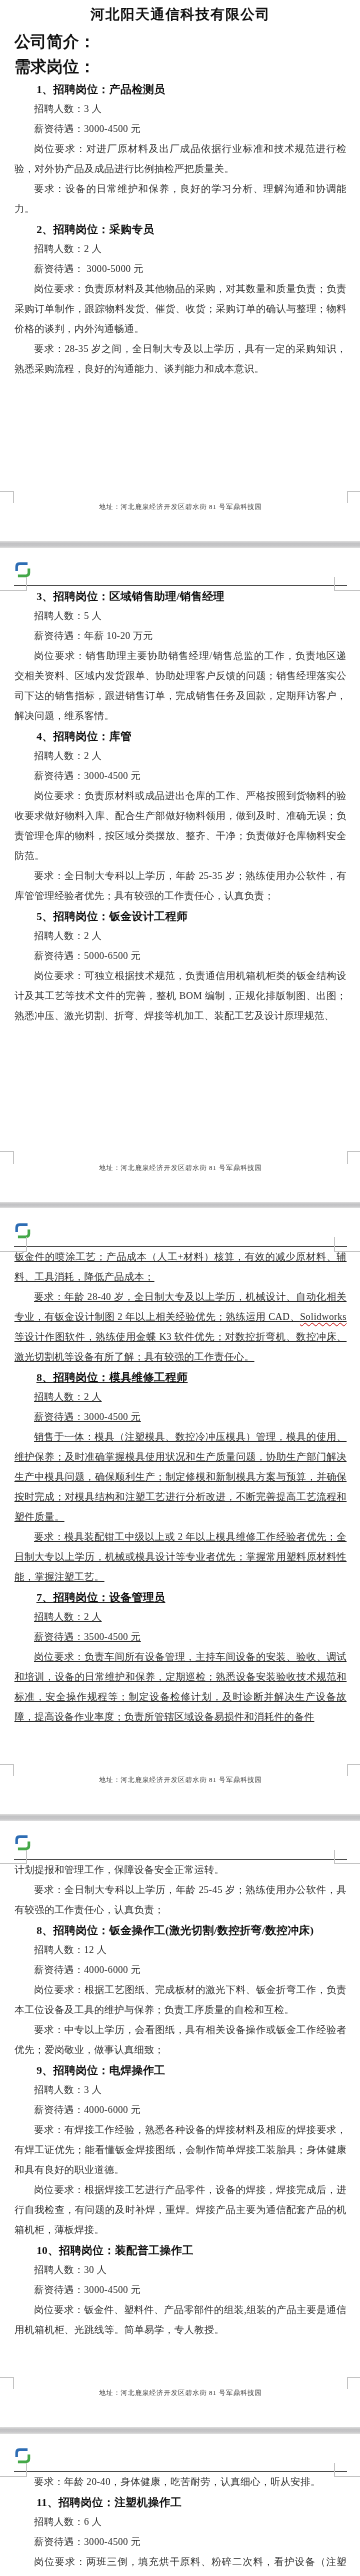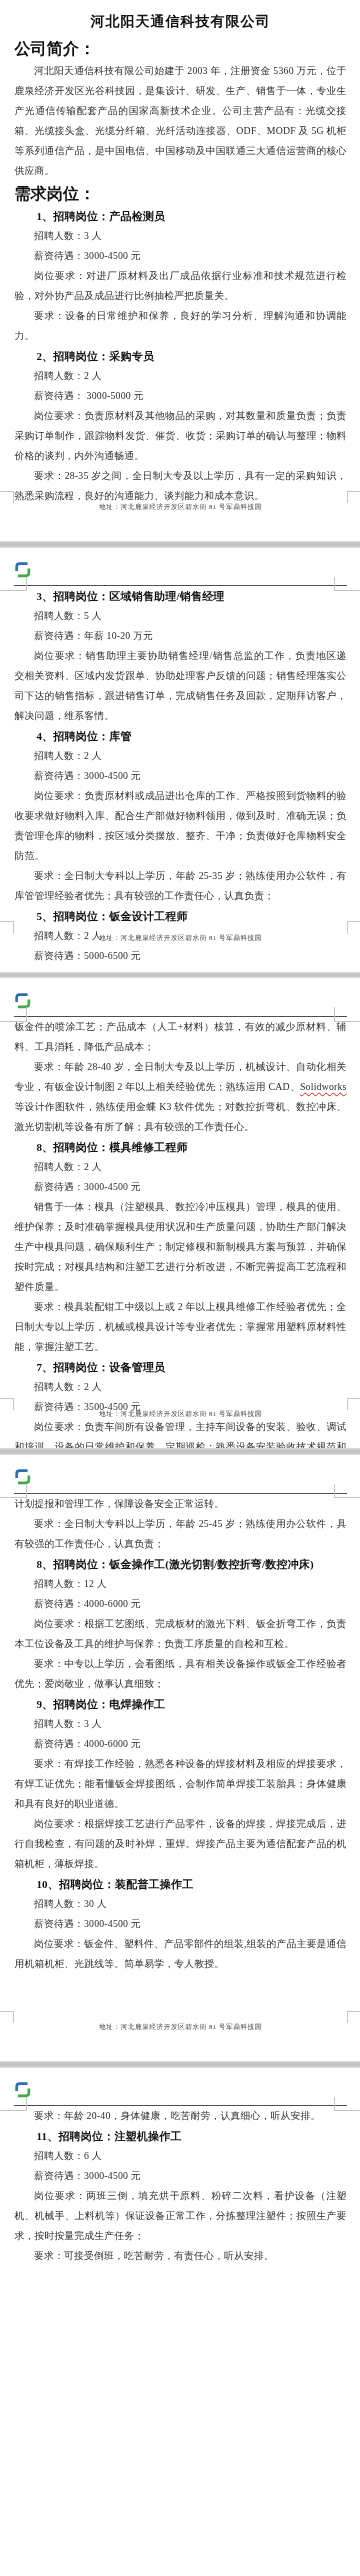--- a/index.html
+++ b/index.html
@@ -10,21 +10,21 @@
   .page-header{padding:13.4px 14.4px 0;}
   .header-top{display:flex;justify-content:space-between;align-items:flex-end;}
   .logo{display:flex;align-items:center;gap:3.6px;}
   .logo-txt{display:flex;flex-direction:column;}
   .logo-cn{font-family:"Liberation Sans","DejaVu Sans",sans-serif;font-size:10.8px;font-weight:bold;color:#2456a4;letter-spacing:1.5px;line-height:1;}
   .logo-en{font-family:"Liberation Sans","DejaVu Sans",sans-serif;font-size:3.3px;color:#2b63b0;letter-spacing:0.4px;margin-top:1.5px;}
   .website{font-family:"Liberation Mono","DejaVu Sans Mono",monospace;font-weight:bold;font-size:7.7px;color:#3b6bc1;
            text-decoration:underline wavy #cc2222 0.5px;text-underline-offset:2.1px;padding-bottom:2.1px;}
   .header-rule{border-bottom:1px solid #4d4d4d;margin-top:6.7px;}
   .page-body{padding:0 14.4px;}
-  .page.first .page-body{padding-top:8px;}
+  .page.first .page-body{padding-top:1px;}
   .blk{font-size:9.8px;line-height:20px;text-align:justify;text-justify:inter-ideograph;text-indent:2em;letter-spacing:0.2px;}
   .blk.title{font-size:14px;font-weight:bold;text-align:center;text-indent:0;line-height:28px;color:#111;letter-spacing:1px;}
   .blk.h{font-size:16px;font-weight:bold;text-indent:0;line-height:25px;color:#111;}
   .blk.jt{font-size:11px;font-weight:bold;color:#111;}
   .blk.cont{text-indent:0;}
   .spell{text-decoration:underline wavy #cc2222 0.5px;text-underline-offset:2.1px;}
   .page-footer{position:absolute;left:0;right:0;bottom:29px;text-align:center;font-size:6.7px;color:#3a3a3a;letter-spacing:0.5px;}
   .mark{position:absolute;pointer-events:none;}
   .mark.bl{left:0;bottom:38px;width:13.4px;height:11.3px;border-top:0.5px solid #c4c4c4;border-right:0.5px solid #c4c4c4;}
   .mark.br{right:0;bottom:38px;width:13.4px;height:11.3px;border-top:0.5px solid #c4c4c4;border-left:0.5px solid #c4c4c4;}
@@ -32,39 +32,38 @@
   .mark.tr{right:0;top:29px;width:26px;height:13.4px;border-bottom:0.5px solid #c4c4c4;border-left:0.5px solid #c4c4c4;}
 </style>
 </head>
 <body>
 
 <div id="doc">
     <div class="page first" style="height: 541px;">
       <div class="page-body">
         <div class="blk title">河北阳天通信科技有限公司</div>
         <div class="blk h">公司简介：</div>
-        <div class="blk p">河北阳天通信科技有限公司始建于 2003 年，注册资金 5360 万元，位于鹿泉经济开发区光谷科技园，是集设计、研发、生产、销售于一体，专业生产光通信传输配套产品的国家高新技术企业。公司主营产品有：光缆交接箱、光缆接头盒、光缆分纤箱、光纤活动连接器、ODF、MODF 及 5G 机柜等系列通信产品，是中国电信、中国移动及中国联通三大通信运营商的核心供应商。</div>
         <div class="blk h">需求岗位：</div>
         <div class="blk jt">1、招聘岗位：产品检测员</div>
         <div class="blk p">招聘人数：3 人</div>
         <div class="blk p">薪资待遇：3000-4500 元</div>
         <div class="blk p">岗位要求：对进厂原材料及出厂成品依据行业标准和技术规范进行检验，对外协产品及成品进行比例抽检严把质量关。</div>
         <div class="blk p">要求：设备的日常维护和保养，良好的学习分析、理解沟通和协调能力。</div>
         <div class="blk jt">2、招聘岗位：采购专员</div>
         <div class="blk p">招聘人数：2 人</div>
         <div class="blk p">薪资待遇：  3000-5000 元</div>
         <div class="blk p">岗位要求：负责原材料及其他物品的采购，对其数量和质量负责；负责采购订单制作，跟踪物料发货、催货、收货；采购订单的确认与整理；物料价格的谈判，内外沟通畅通。</div>
         <div class="blk p">要求：28-35 岁之间，全日制大专及以上学历，具有一定的采购知识，熟悉采购流程，良好的沟通能力、谈判能力和成本意识。</div>
       </div>
       <div class="page-footer">地址：河北鹿泉经济开发区碧水街 81 号军鼎科技园</div>
       <i class="mark bl"></i>
       <i class="mark br"></i>
     </div>
     <div class="sep"></div>
-    <div class="page" style="height: 424px;">
+    <div class="page" style="height: 654px;">
       <div class="page-header">
         <div class="header-top">
           <div class="logo">
             <svg width="17.5" height="17.5" viewBox="0 0 40 40">
               <path d="M31 6 H13 Q6 6 6 13 V23" fill="none" stroke="#2e6db4" stroke-width="6"></path>
               <path d="M9 34 H27 Q34 34 34 27 V17" fill="none" stroke="#45a849" stroke-width="6"></path>
             </svg>
             <div class="logo-txt">
               <span class="logo-cn"></span>
               <span class="logo-en"></span>
@@ -82,27 +81,28 @@
         <div class="blk p">薪资待遇：年薪 10-20 万元</div>
         <div class="blk p">岗位要求：销售助理主要协助销售经理/销售总监的工作，负责地区递交相关资料、区域内发货跟单、协助处理客户反馈的问题；销售经理落实公司下达的销售指标，跟进销售订单，完成销售任务及回款，定期拜访客户，解决问题，维系客情。</div>
         <div class="blk jt">4、招聘岗位：库管</div>
         <div class="blk p">招聘人数：2 人</div>
         <div class="blk p">薪资待遇：3000-4500 元</div>
         <div class="blk p">岗位要求：负责原材料或成品进出仓库的工作、严格按照到货物料的验收要求做好物料入库、配合生产部做好物料领用，做到及时、准确无误；负责管理仓库的物料，按区域分类摆放、整齐、干净；负责做好仓库物料安全防范。</div>
         <div class="blk p">要求：全日制大专科以上学历，年龄 25-35 岁；熟练使用办公软件，有库管管理经验者优先；具有较强的工作责任心，认真负责；</div>
         <div class="blk jt">5、招聘岗位：钣金设计工程师</div>
         <div class="blk p">招聘人数：2 人</div>
         <div class="blk p">薪资待遇：5000-6500 元</div>
-      </div>
-      <div class="page-footer">地址：河北鹿泉经济开发区碧水街 81 号军鼎科技园</div>
-      <i class="mark bl"></i>
-      <i class="mark br"></i>
-    </div>
-    <div class="sep"></div>
-    <div class="page" style="height: 470px;">
+        <div class="blk p">岗位要求：可独立根据技术规范，负责通信用机箱机柜类的钣金结构设计及其工艺等技术文件的完善，整机 BOM 编制，正规化排版制图、出图；熟悉冲压、激光切割、折弯、焊接等机加工、装配工艺及设计原理规范、</div>
+      </div>
+      <div class="page-footer">地址：河北鹿泉经济开发区碧水街 81 号军鼎科技园</div>
+      <i class="mark bl"></i>
+      <i class="mark br"></i>
+    </div>
+    <div class="sep"></div>
+    <div class="page" style="height: 606px; text-decoration: underline;">
       <div class="page-header">
         <div class="header-top">
           <div class="logo">
             <svg width="17.5" height="17.5" viewBox="0 0 40 40">
               <path d="M31 6 H13 Q6 6 6 13 V23" fill="none" stroke="#2e6db4" stroke-width="6"></path>
               <path d="M9 34 H27 Q34 34 34 27 V17" fill="none" stroke="#45a849" stroke-width="6"></path>
             </svg>
             <div class="logo-txt">
               <span class="logo-cn"></span>
               <span class="logo-en"></span>

